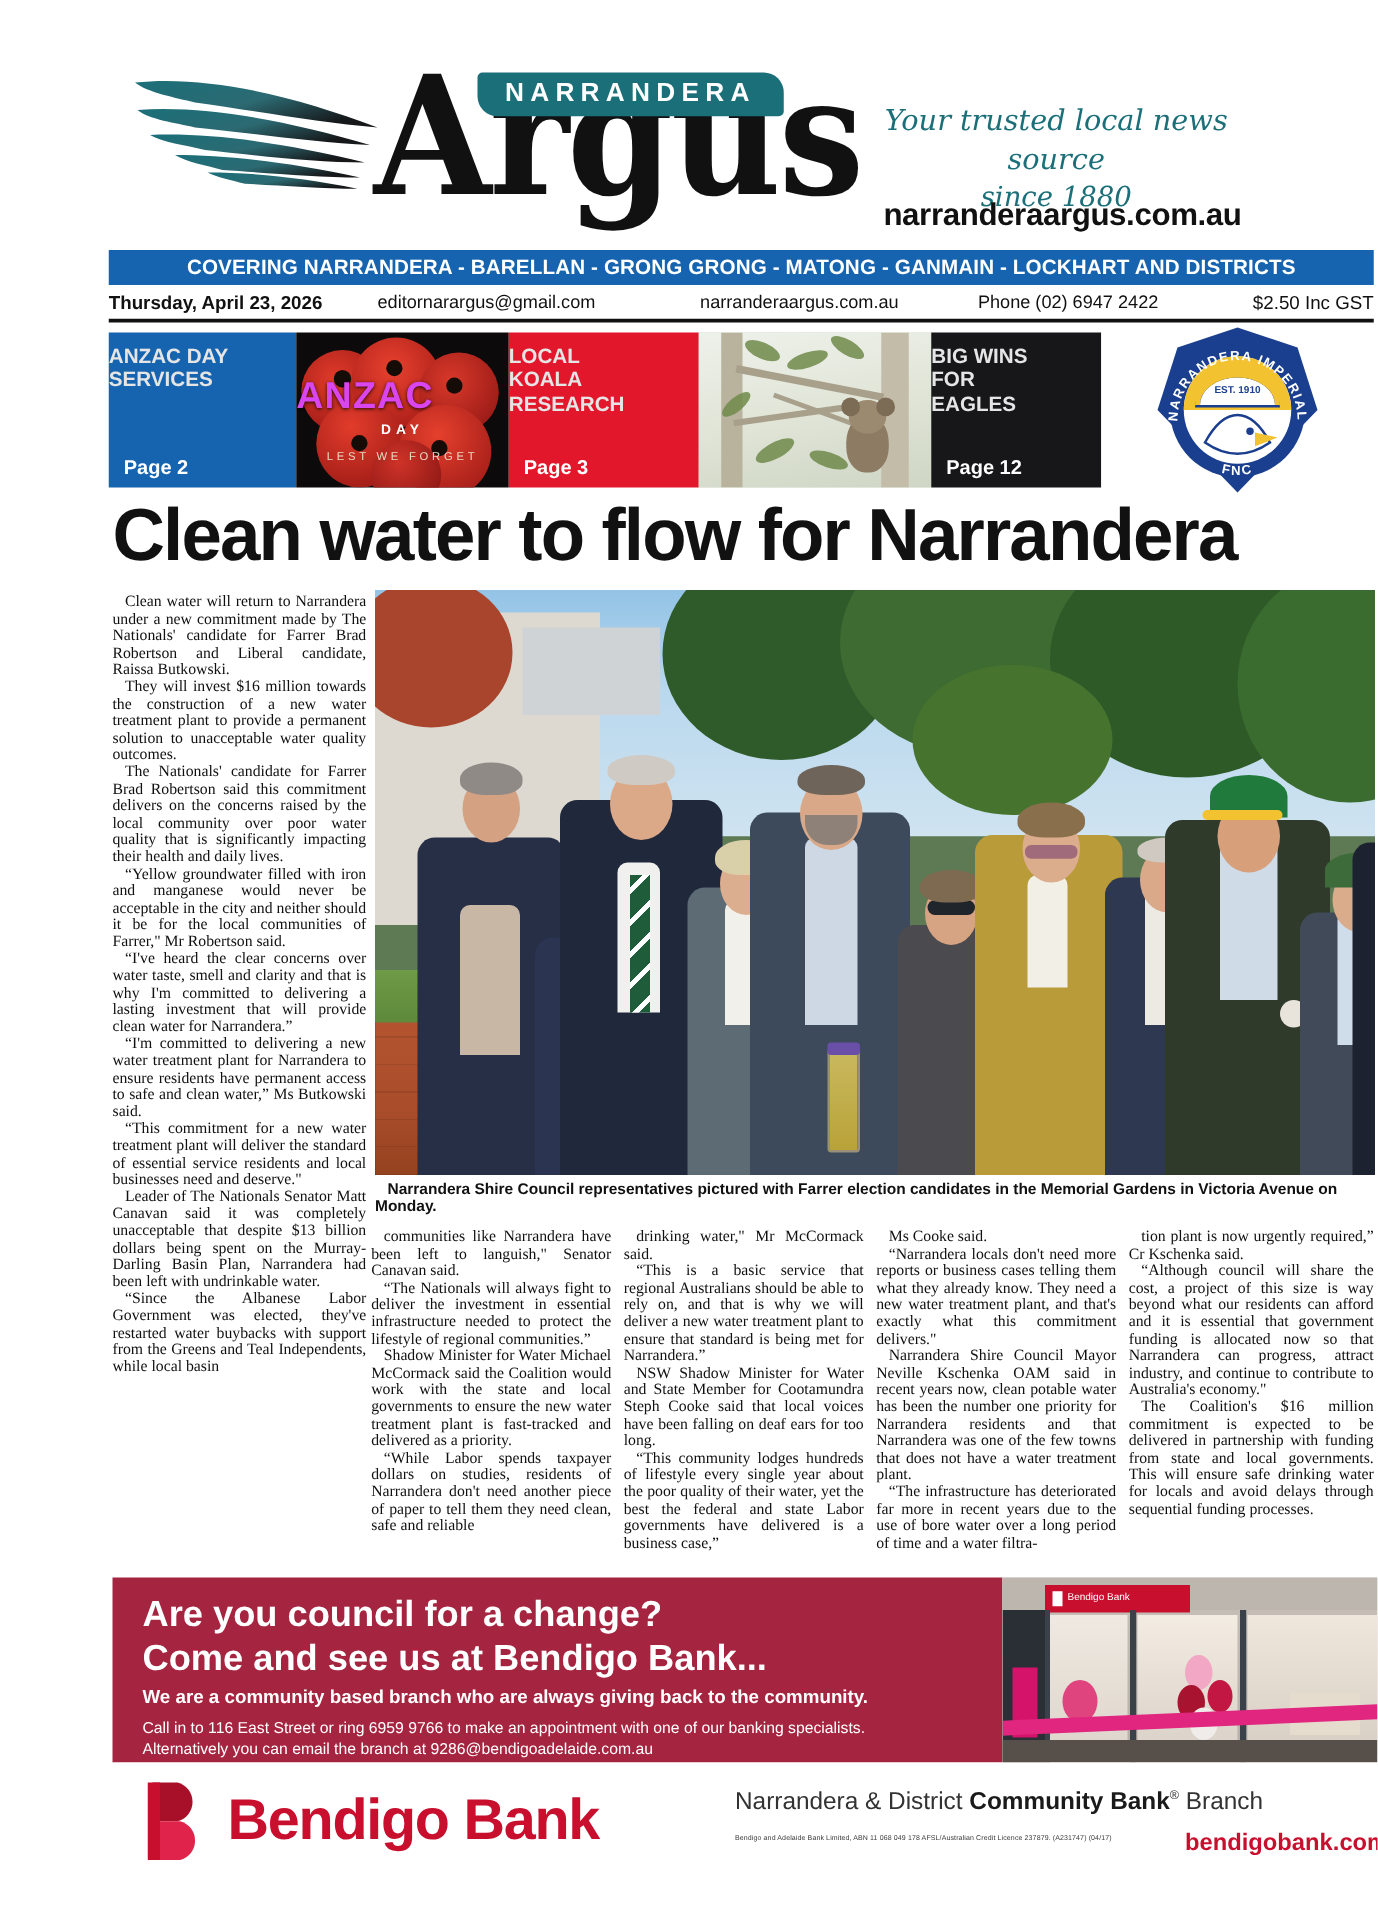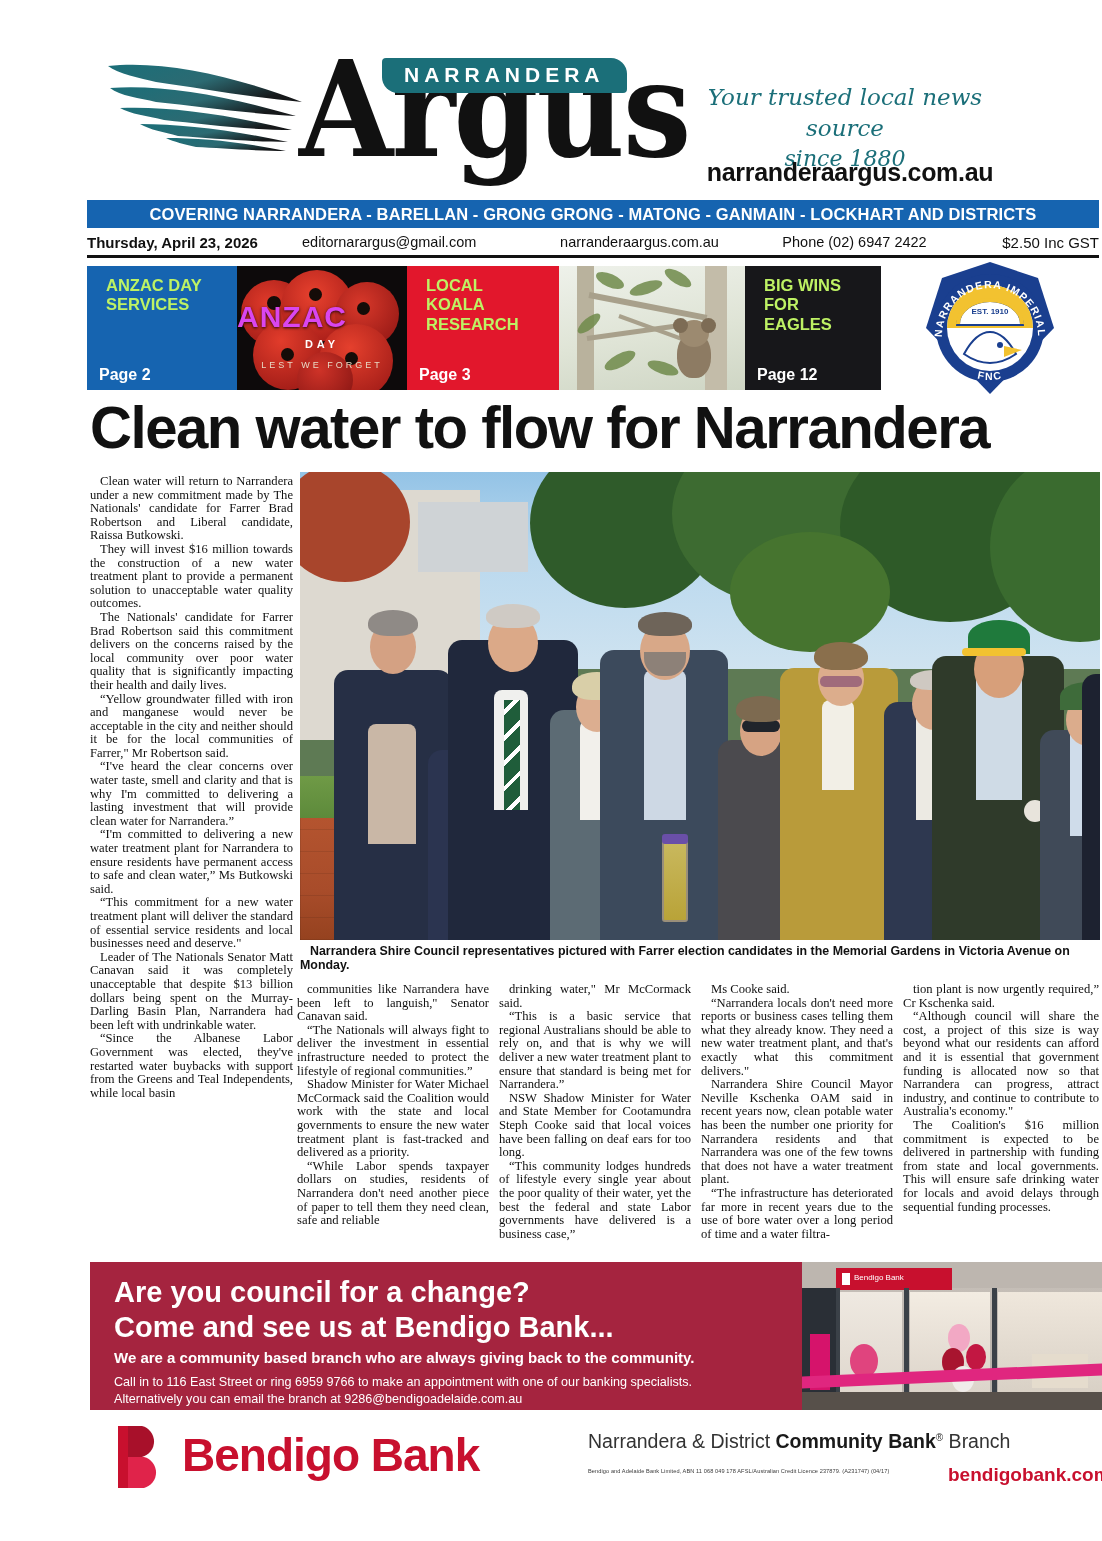--- a/index.html
+++ b/index.html
@@ -73,23 +73,23 @@
   .info-bar .ph { width:215px; text-align:center; }
   .info-bar .price { flex:1; text-align:right; font-weight:normal; font-size:15px; }
 
   
   .teasers { position:absolute; left:45px; top:266px; width:1012px; height:124px; display:flex; }
   .teaser-panel { position:relative; height:124px; }
   .tz-blue { width:150px; background:#1664b0; }
   .tz-red  { width:152px; background:#e2172c; }
   .tz-black{ width:136px; background:#17171a; }
   .teaser-title {
-    position:absolute; left:19px; top:10px;
-    font-family:"Liberation Sans", sans-serif;
-    font-weight:bold; font-size:16.5px; color:#bef264; line-height:1.17;
+    position:absolute; left:0; top:10px;
+    font-family:"Liberation Sans", sans-serif;
+    font-weight:bold; font-size:16.5px; color:#e5e5e5; line-height:1.17;
   }
   .teaser-page {
     position:absolute; left:12px; bottom:6px;
     font-family:"Liberation Sans", sans-serif;
     font-weight:bold; font-size:16px; color:#fff;
   }
 
   
   .anzac-art { width:170px; background:#0d0a0b; overflow:hidden; }
   .poppy { position:absolute; border-radius:50%; }

